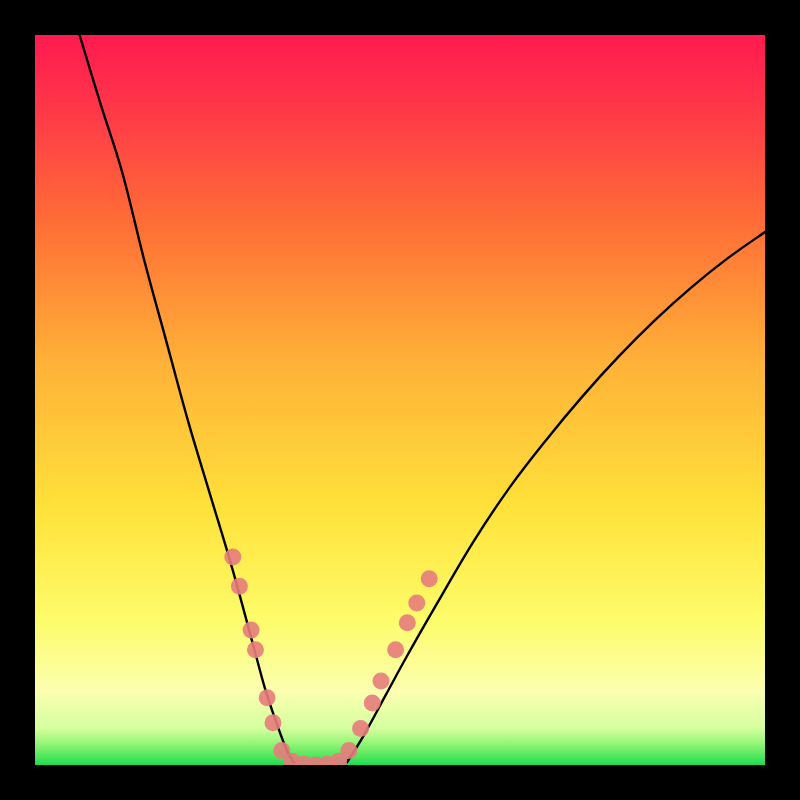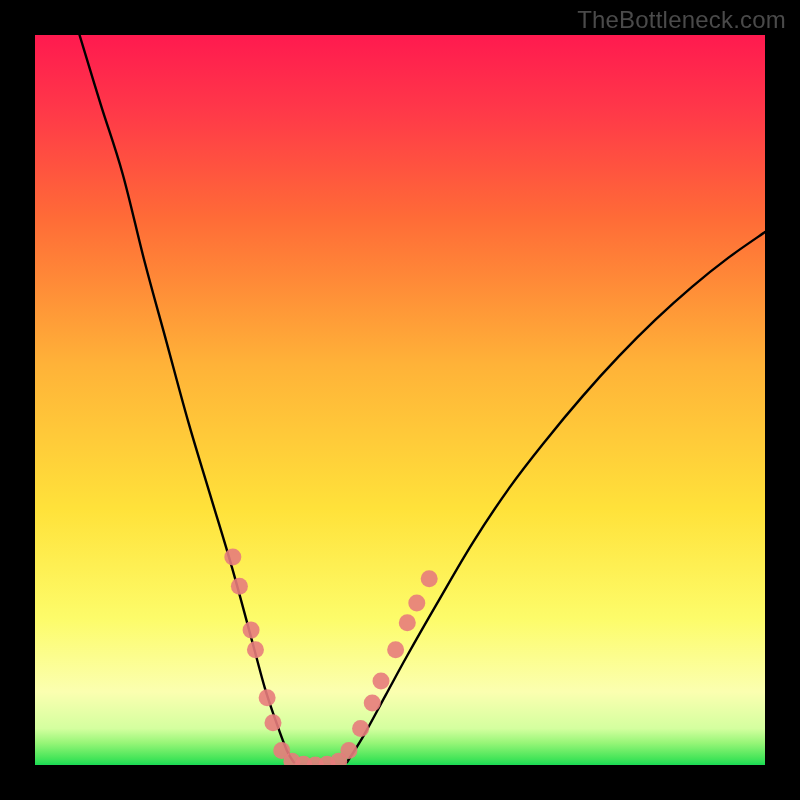--- a/index.html
+++ b/index.html
@@ -85,14 +85,13 @@
           <g>
             <circle cx="256.96" cy="726.35" r="8.5" fill="#e77c7c" fill-opacity="0.9"></circle>
             <circle cx="268.64" cy="729.27" r="8.5" fill="#e77c7c" fill-opacity="0.9"></circle>
             <circle cx="280.32" cy="730.00" r="8.5" fill="#e77c7c" fill-opacity="0.9"></circle>
             <circle cx="292.00" cy="729.27" r="8.5" fill="#e77c7c" fill-opacity="0.9"></circle>
             <circle cx="303.68" cy="726.35" r="8.5" fill="#e77c7c" fill-opacity="0.9"></circle>
           </g>
         </g>
     </svg>
   </div>
-  <div class="watermark">TheBottleneck.com</div>
 </div>
 
 </body></html>

